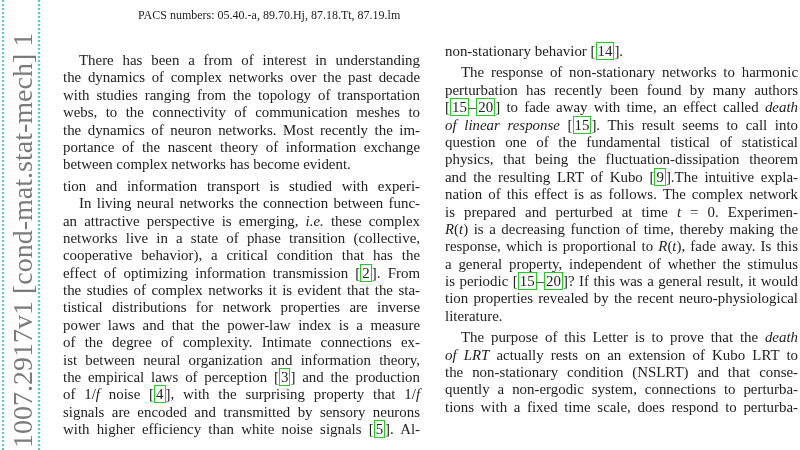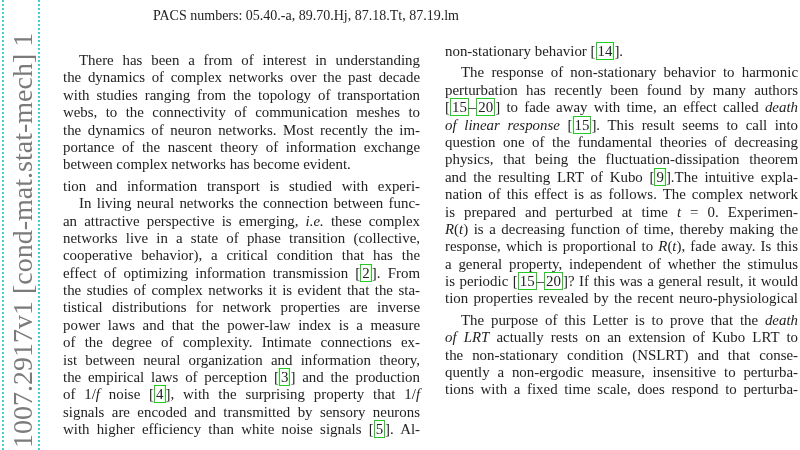--- a/index.html
+++ b/index.html
@@ -4,21 +4,21 @@
 <style>
   html, body { margin:0; padding:0; background:#ffffff; }
   body { width:800px; height:450px; overflow:hidden; position:relative;
          font-family:"DejaVu Serif", "Liberation Serif", serif; color:#222; }
   .stamp { position:absolute; left:0; top:0; width:44px; height:450px; }
   .stamp-text { position:absolute; left:22px; top:450px; transform-origin:0 0; transform:rotate(-90deg);
                 white-space:nowrap; font-family:"Liberation Serif", serif; font-size:28px; color:#7b7b7b;
                 line-height:1; margin-top:-2px; margin-left:-13px; }
   .dots { position:absolute; top:0; height:450px; width:0; border-left:2px dotted #3fd0d8; }
   .dots.d1 { left:2px; } .dots.d2 { left:38px; }
-  .pacs { position:absolute; top:8px; left:153px; font-family:"Liberation Serif", serif; font-size:14px; white-space:nowrap; }
+  .pacs { position:absolute; top:8px; left:138px; font-family:"Liberation Serif", serif; font-size:12px; white-space:nowrap; }
   .col { position:absolute; font-family:"Liberation Serif", serif; font-size:14.9px; line-height:17.4px; text-align:justify; }
   .col.left { left:63px; top:52px; width:357px; }
   .col.right { left:445px; top:43px; width:353px; }
   .line { display:block; white-space:nowrap; text-align-last:justify; text-align:justify; height:17.4px; overflow:visible; }
   .line.last { text-align-last:left; }
   .indent { padding-left:16px; }
   .gap { height:4px; }
   .cite { border:1.5px solid #22cc22; padding:0 1px; }
   i { font-style:italic; }
 </style>
@@ -54,33 +54,34 @@
     <span class="line">of the degree of complexity. Intimate connections ex-</span>
     <span class="line">ist between neural organization and information theory,</span>
     <span class="line">the empirical laws of perception [<span class="cite">3</span>] and the production</span>
     <span class="line">of 1/<i>f</i> noise [<span class="cite">4</span>], with the surprising property that 1/<i>f</i></span>
     <span class="line">signals are encoded and transmitted by sensory neurons</span>
     <span class="line">with higher efficiency than white noise signals [<span class="cite">5</span>]. Al-</span>
   </div>
 <div class="col right" id="rightcol">
     <span class="line last">non-stationary behavior [<span class="cite">14</span>].</span>
     <div class="gap"></div>
-    <span class="line indent">The response of non-stationary behavior to harmonic</span>
+    <span class="line indent">The response of non-stationary networks to harmonic</span>
     <span class="line">perturbation has recently been found by many authors</span>
     <span class="line">[<span class="cite">15</span>–<span class="cite">20</span>] to fade away with time, an effect called <i>death</i></span>
     <span class="line"><i>of linear response</i> [<span class="cite">15</span>]. This result seems to call into</span>
-    <span class="line">question one of the fundamental theories of decreasing</span>
+    <span class="line">question one of the fundamental tistical of statistical</span>
     <span class="line">physics, that being the fluctuation-dissipation theorem</span>
     <span class="line">and the resulting LRT of Kubo [<span class="cite">9</span>].The intuitive expla-</span>
     <span class="line">nation of this effect is as follows. The complex network</span>
     <span class="line">is prepared and perturbed at time <i>t</i> = 0. Experimen-</span>
     <span class="line"><i>R</i>(<i>t</i>) is a decreasing function of time, thereby making the</span>
     <span class="line">response, which is proportional to <i>R</i>(<i>t</i>), fade away. Is this</span>
     <span class="line">a general property, independent of whether the stimulus</span>
     <span class="line">is periodic [<span class="cite">15</span>–<span class="cite">20</span>]? If this was a general result, it would</span>
     <span class="line">tion properties revealed by the recent neuro-physiological</span>
+    <span class="line last">literature.</span>
     <div class="gap"></div>
     <span class="line indent">The purpose of this Letter is to prove that the <i>death</i></span>
     <span class="line"><i>of LRT</i> actually rests on an extension of Kubo LRT to</span>
     <span class="line">the non-stationary condition (NSLRT) and that conse-</span>
-    <span class="line">quently a non-ergodic measure, insensitive to perturba-</span>
+    <span class="line">quently a non-ergodic system, connections to perturba-</span>
     <span class="line">tions with a fixed time scale, does respond to perturba-</span>
   </div>
 
 </body></html>

